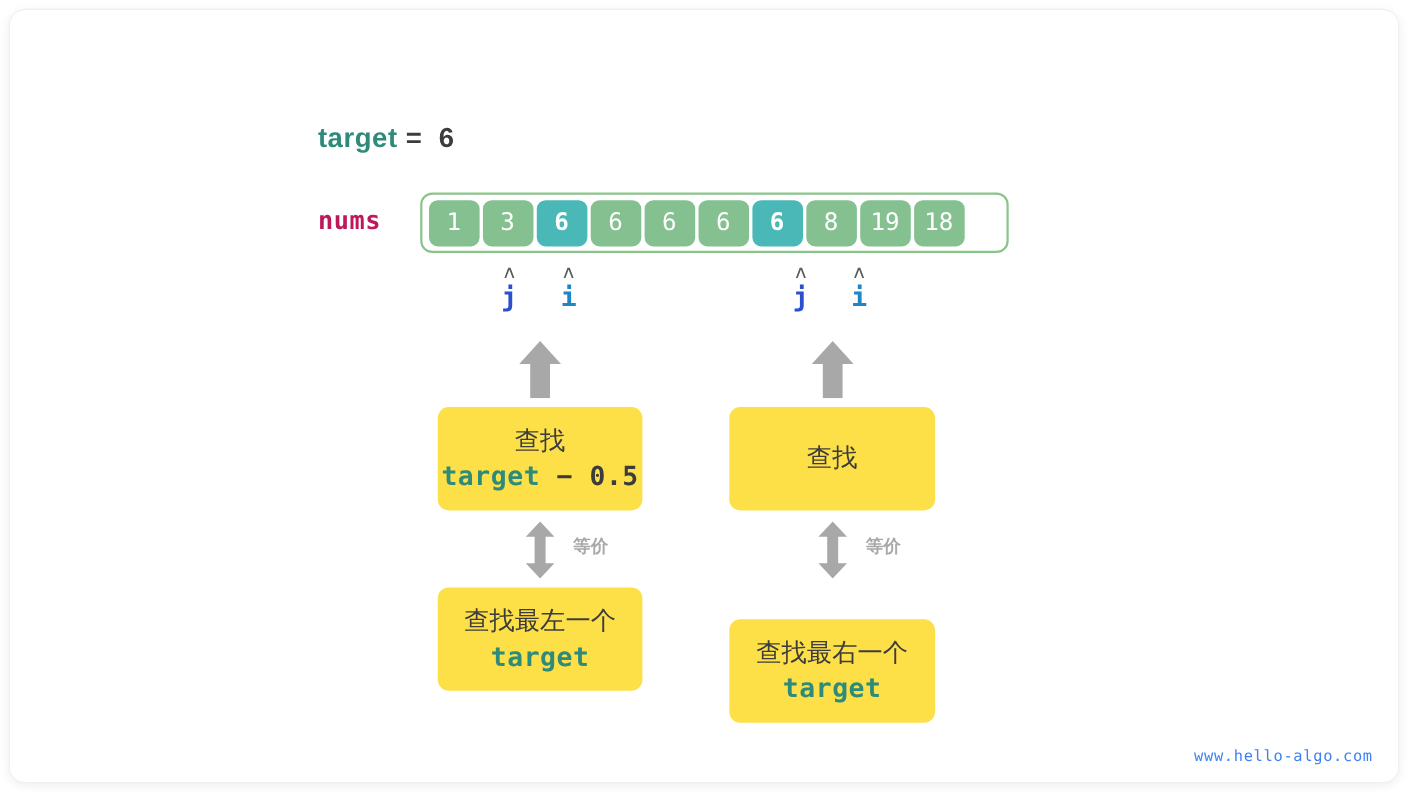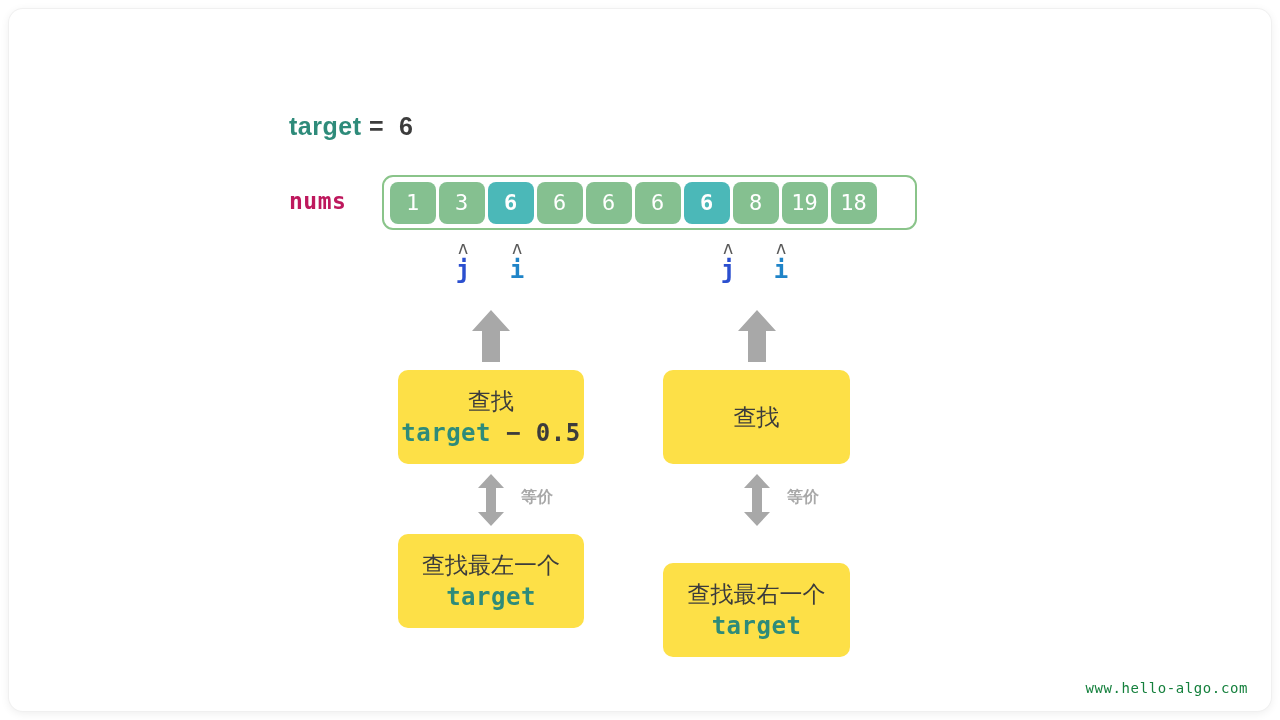--- a/index.html
+++ b/index.html
@@ -163,21 +163,21 @@
     white-space: nowrap;
   }
 
   
   .watermark {
     position: absolute;
     right: 32px;
     bottom: 24px;
     font-family: "DejaVu Sans Mono", monospace;
     font-size: 14px;
-    color: #15803d;
+    color: #3b82f6;
     letter-spacing: 0.6px;
   }
 </style>
 </head>
 <body>
 
 <div id="canvas">
   <div class="card-frame"></div>
 
   <div class="target-line">

